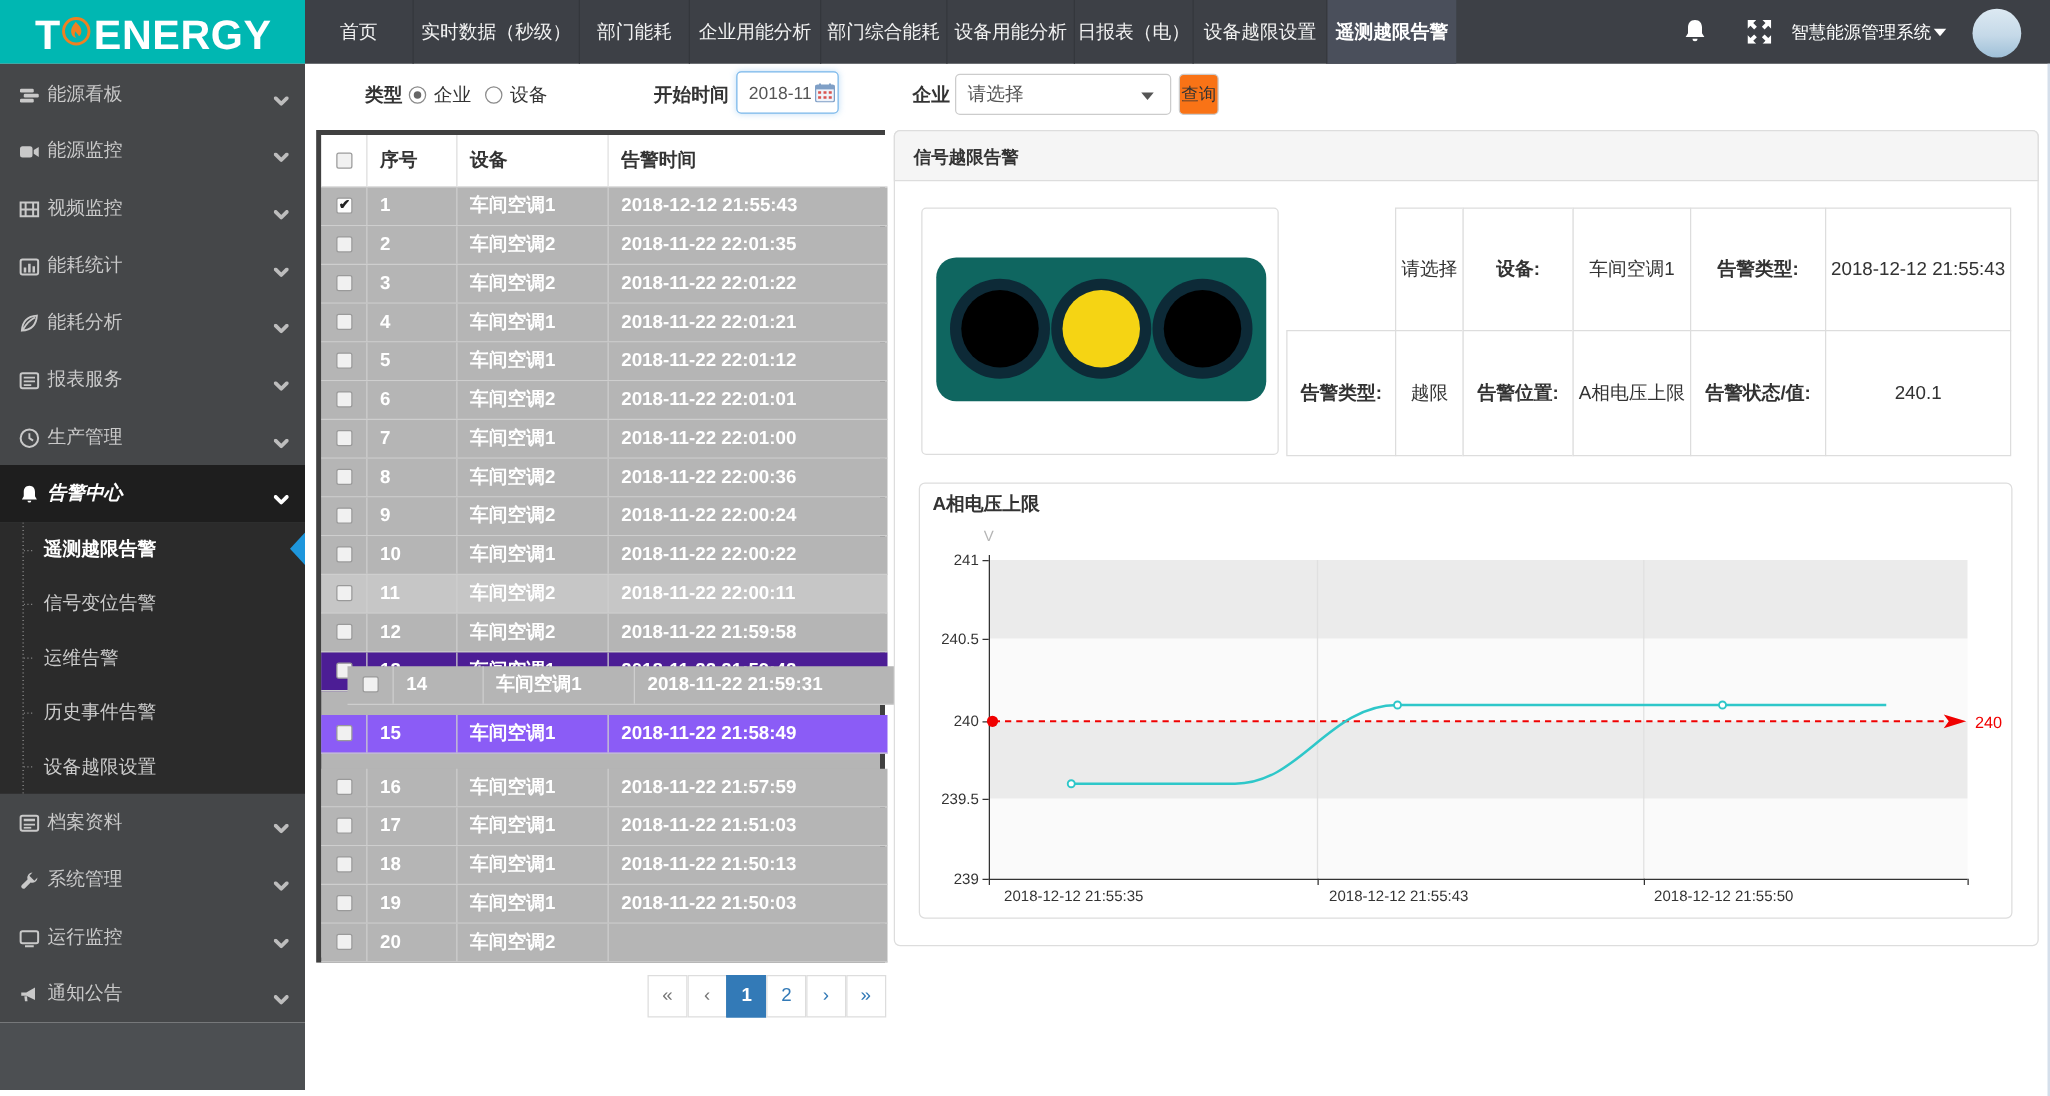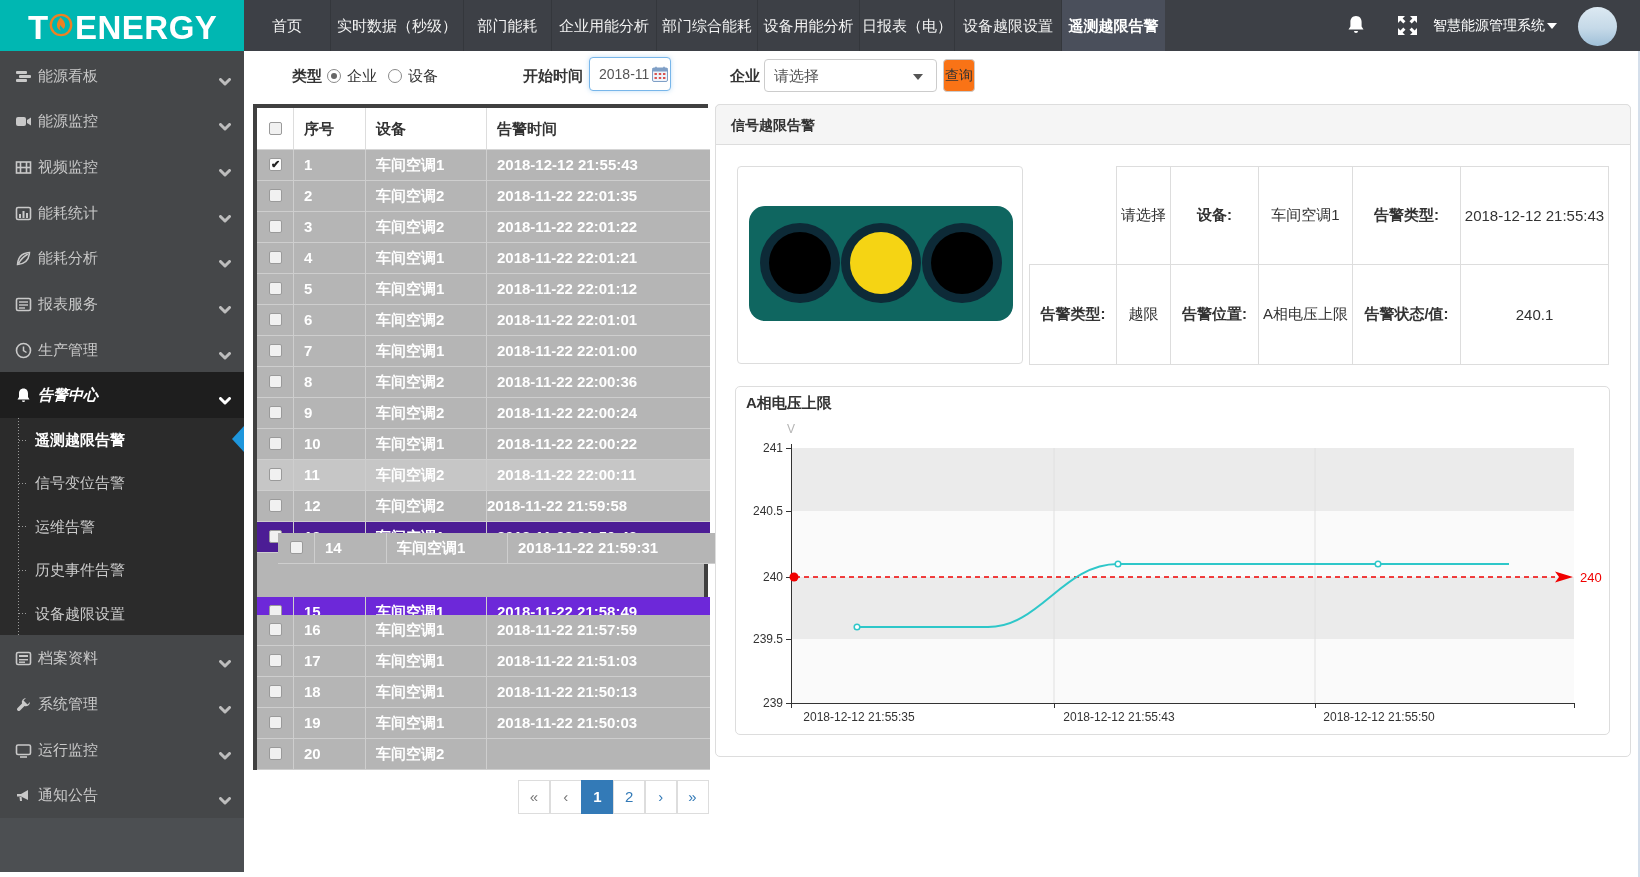--- a/index.html
+++ b/index.html
@@ -400,39 +400,39 @@
       <div class="tc" style="left:37px;width:72px;padding-left:10px;">11</div>
       <div class="tc" style="left:109px;width:121px;padding-left:10px;">车间空调2</div>
       <div class="tc" style="left:230px;width:223px;padding-left:10px;border-right:none;">2018-11-22 22:00:11</div>
     </div>
 <div class="trow" style="top:383px;background:#b5b5b5;">
       <div class="tc" style="left:0;width:37px;">
         <span class="cb" style="left:12px;top:8px;"></span>
       </div>
       <div class="tc" style="left:37px;width:72px;padding-left:10px;">12</div>
       <div class="tc" style="left:109px;width:121px;padding-left:10px;">车间空调2</div>
-      <div class="tc" style="left:220px;width:223px;padding-left:10px;border-right:none;">2018-11-22 21:59:58</div>
+      <div class="tc" style="left:230px;width:223px;padding-left:10px;border-right:none;">2018-11-22 21:59:58</div>
     </div>
 <div class="trow" style="top:414px;background:#4c1d95;">
       <div class="tc" style="left:0;width:37px;">
         <span class="cb" style="left:12px;top:8px;"></span>
       </div>
       <div class="tc" style="left:37px;width:72px;padding-left:10px;">13</div>
       <div class="tc" style="left:109px;width:121px;padding-left:10px;">车间空调1</div>
       <div class="tc" style="left:230px;width:223px;padding-left:10px;border-right:none;">2018-11-22 21:59:42</div>
     </div>
 <div class="trow" style="top:425px;background:#b5b5b5;margin-left:21px;">
       <div class="tc" style="left:0;width:37px;">
         <span class="cb" style="left:12px;top:8px;"></span>
       </div>
       <div class="tc" style="left:37px;width:72px;padding-left:10px;">14</div>
       <div class="tc" style="left:109px;width:121px;padding-left:10px;">车间空调1</div>
       <div class="tc" style="left:230px;width:223px;padding-left:10px;border-right:none;">2018-11-22 21:59:31</div>
     </div>
-<div class="trow" style="top:489px;background:#6d28d9;">
+<div class="trow" style="top:464px;background:#8b5cf6;">
       <div class="tc" style="left:0;width:37px;">
         <span class="cb" style="left:12px;top:8px;"></span>
       </div>
       <div class="tc" style="left:37px;width:72px;padding-left:10px;">15</div>
       <div class="tc" style="left:109px;width:121px;padding-left:10px;">车间空调1</div>
       <div class="tc" style="left:230px;width:223px;padding-left:10px;border-right:none;">2018-11-22 21:58:49</div>
     </div>
 <div class="trow" style="top:507px;background:#b5b5b5;">
       <div class="tc" style="left:0;width:37px;">
         <span class="cb" style="left:12px;top:8px;"></span>

